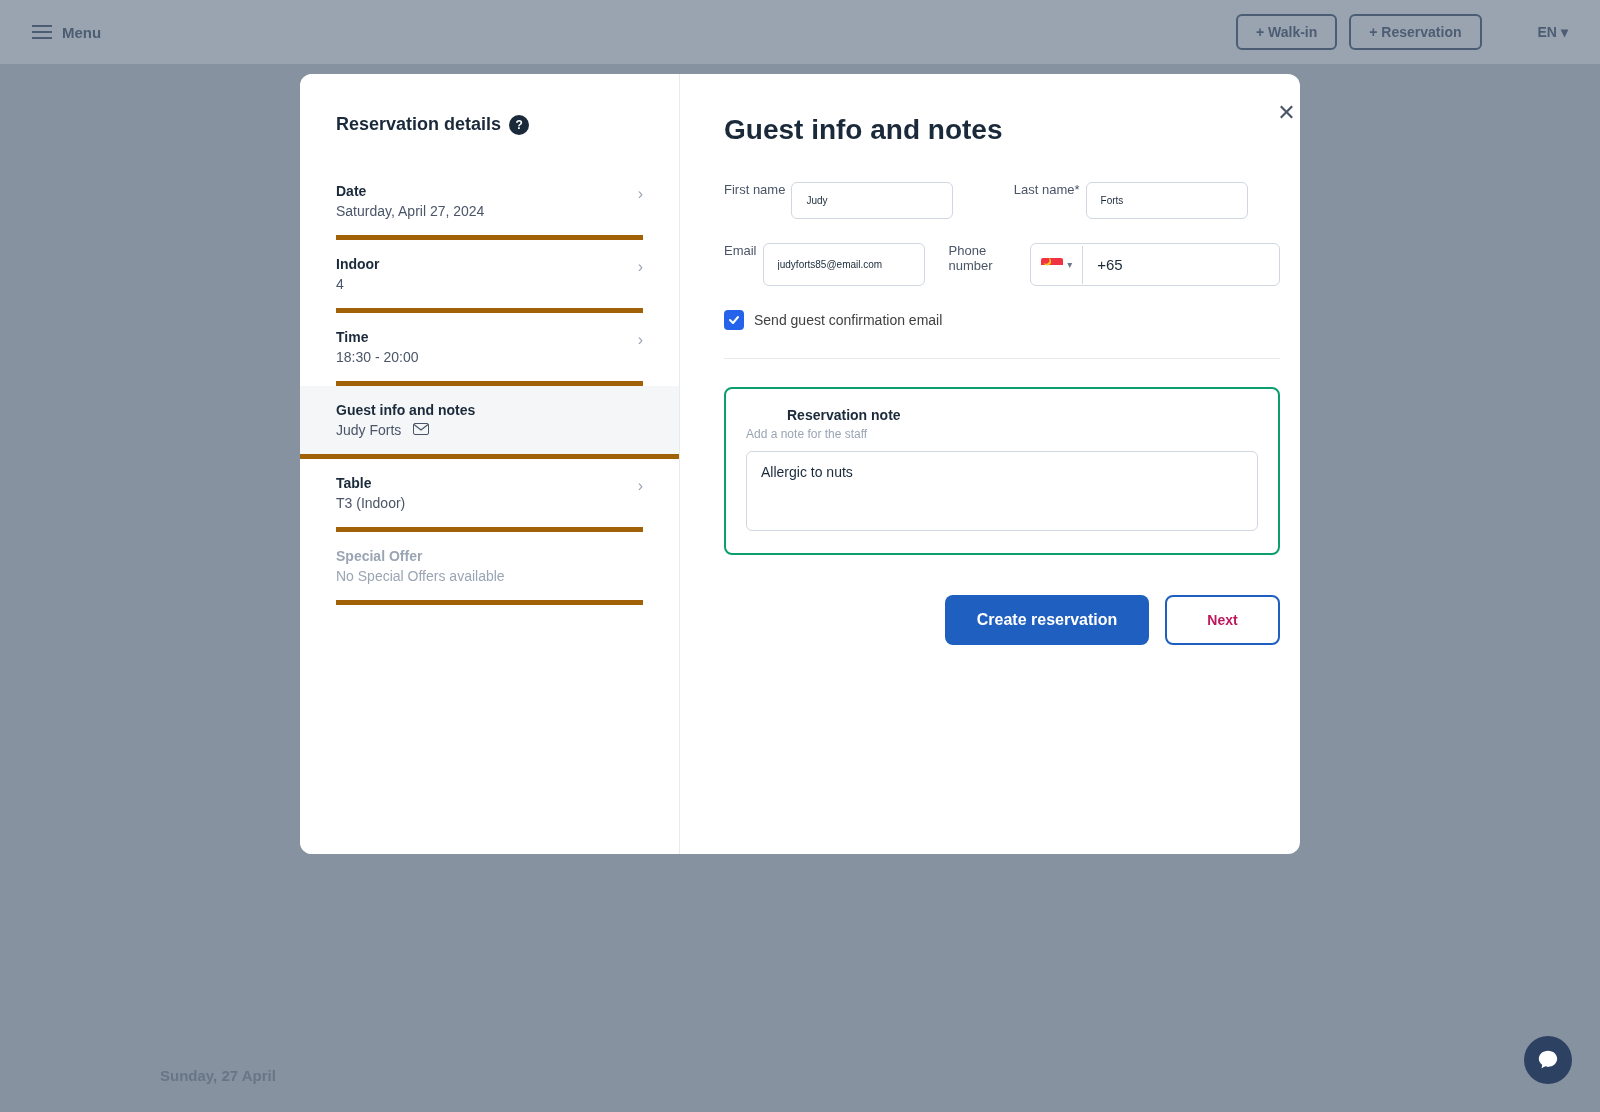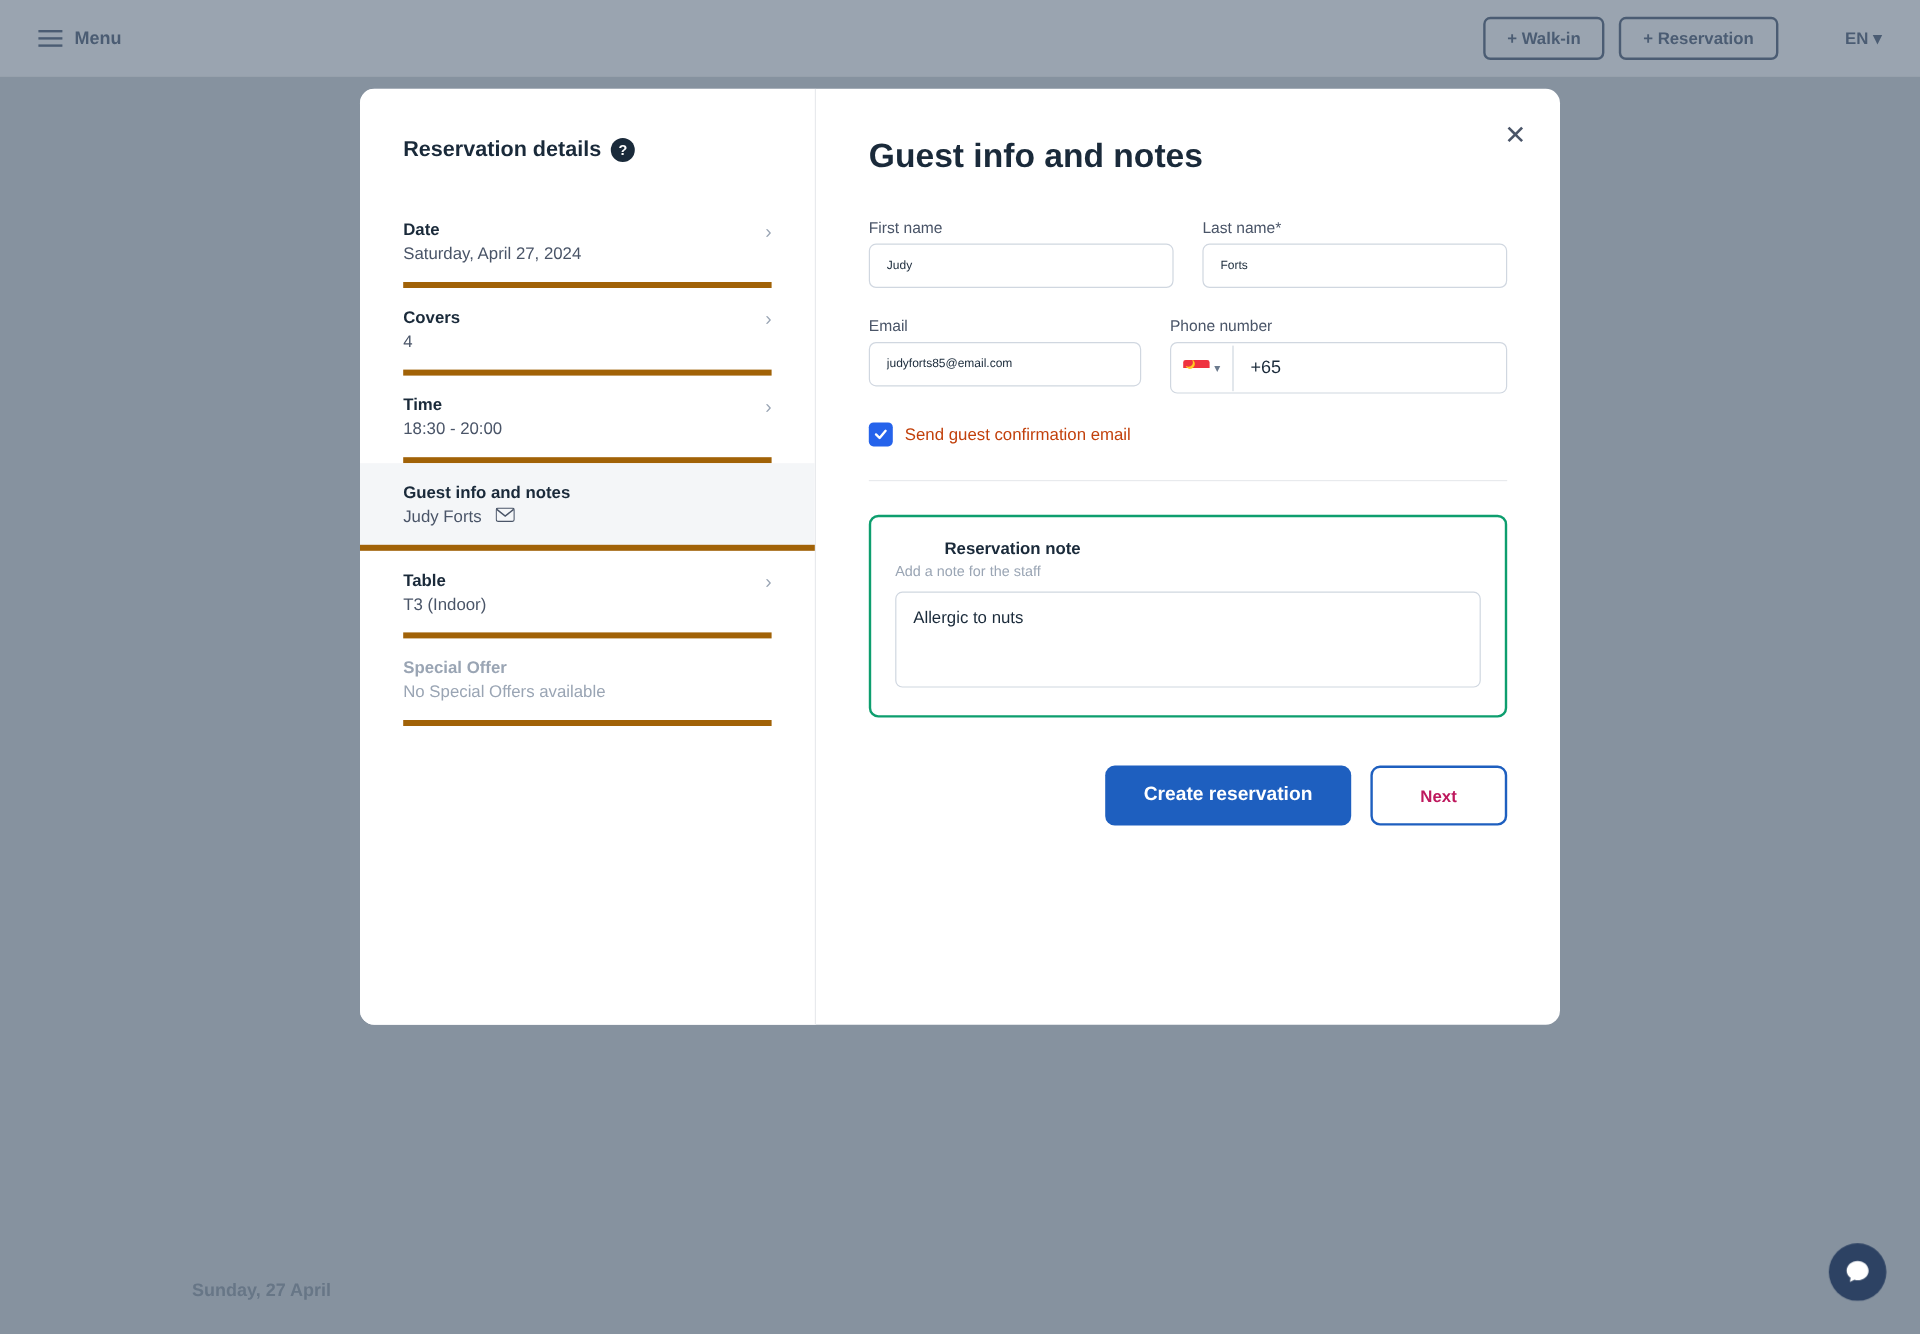--- a/index.html
+++ b/index.html
@@ -187,21 +187,21 @@
 
     
     .form-row {
       display: flex;
       gap: 24px;
       margin-bottom: 24px;
     }
     .form-group {
       flex: 1;
       display: flex;
-      flex-direction: column;
+      flex-direction: row;
       gap: 6px;
     }
     .form-label {
       font-size: 13px;
       font-weight: 500;
       color: #4a5568;
     }
     .form-input {
       border: 1.5px solid #d0d7e0;
       border-radius: 6px;
@@ -277,21 +277,21 @@
       justify-content: center;
       cursor: pointer;
       flex-shrink: 0;
     }
     .checkbox-custom svg {
       width: 12px;
       height: 12px;
     }
     .checkbox-label {
       font-size: 14px;
-      color: #c2410c;
+      color: #404040;
     }
 
     
     .divider {
       border: none;
       border-top: 1px solid #e8eaed;
       margin-bottom: 28px;
     }
 
     
@@ -419,21 +419,21 @@
       <div class="sidebar-item">
         <div class="sidebar-item-content">
           <div class="sidebar-item-label">Date</div>
           <div class="sidebar-item-value">Saturday, April 27, 2024</div>
         </div>
         <span class="chevron-icon">›</span>
       </div>
 
       <div class="sidebar-item">
         <div class="sidebar-item-content">
-          <div class="sidebar-item-label">Covers</div>
+          <div class="sidebar-item-label">Indoor</div>
           <div class="sidebar-item-value">4</div>
         </div>
         <span class="chevron-icon">›</span>
       </div>
 
       <div class="sidebar-item">
         <div class="sidebar-item-content">
           <div class="sidebar-item-label">Time</div>
           <div class="sidebar-item-value">18:30 - 20:00</div>
         </div>

